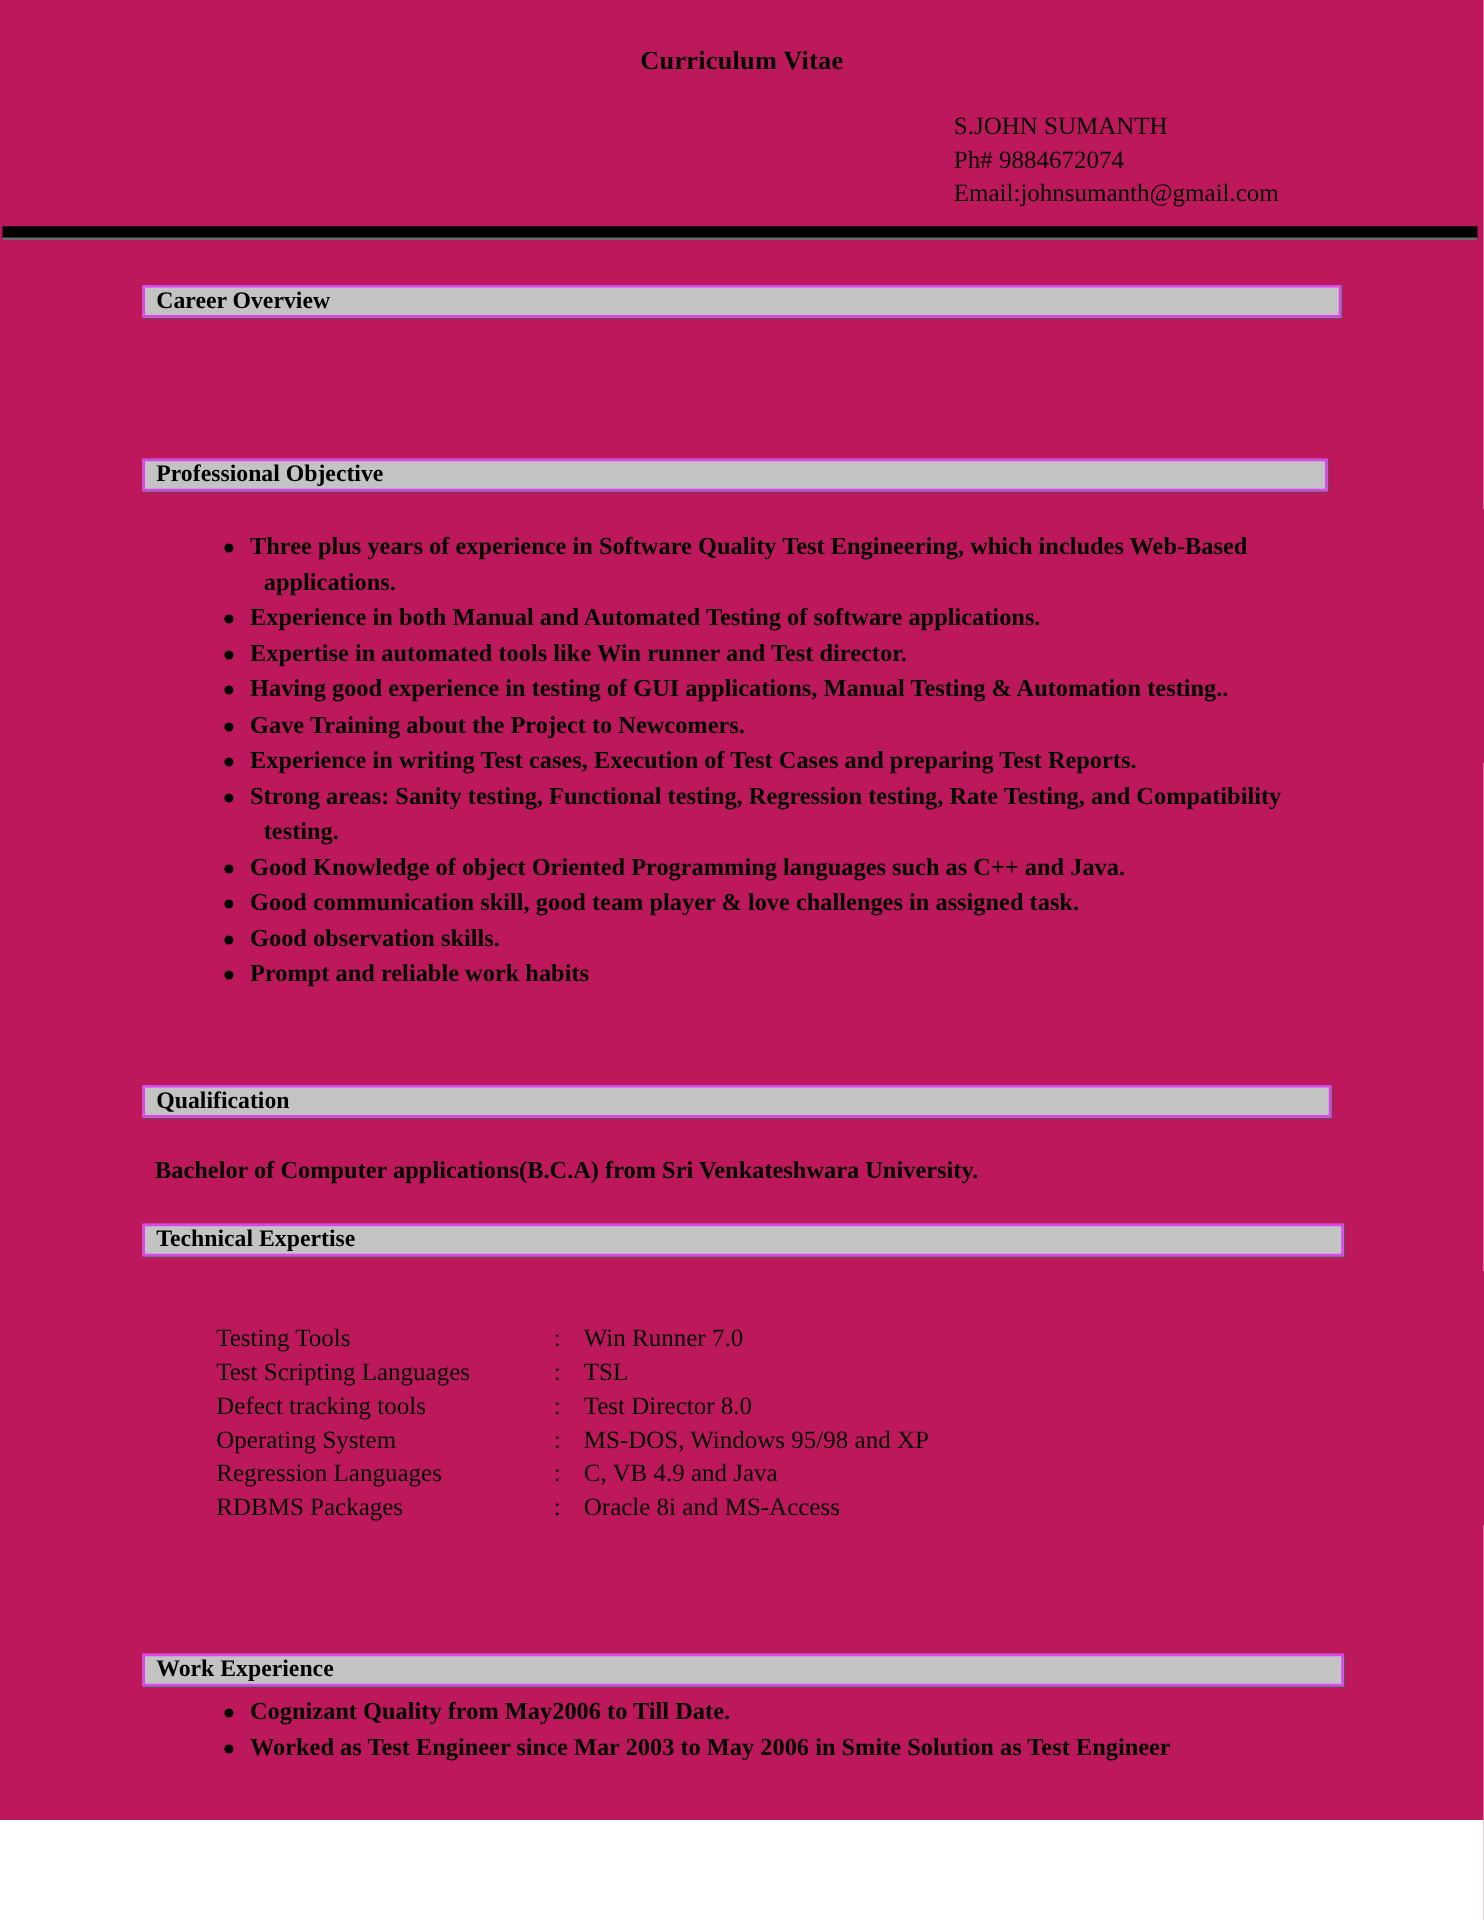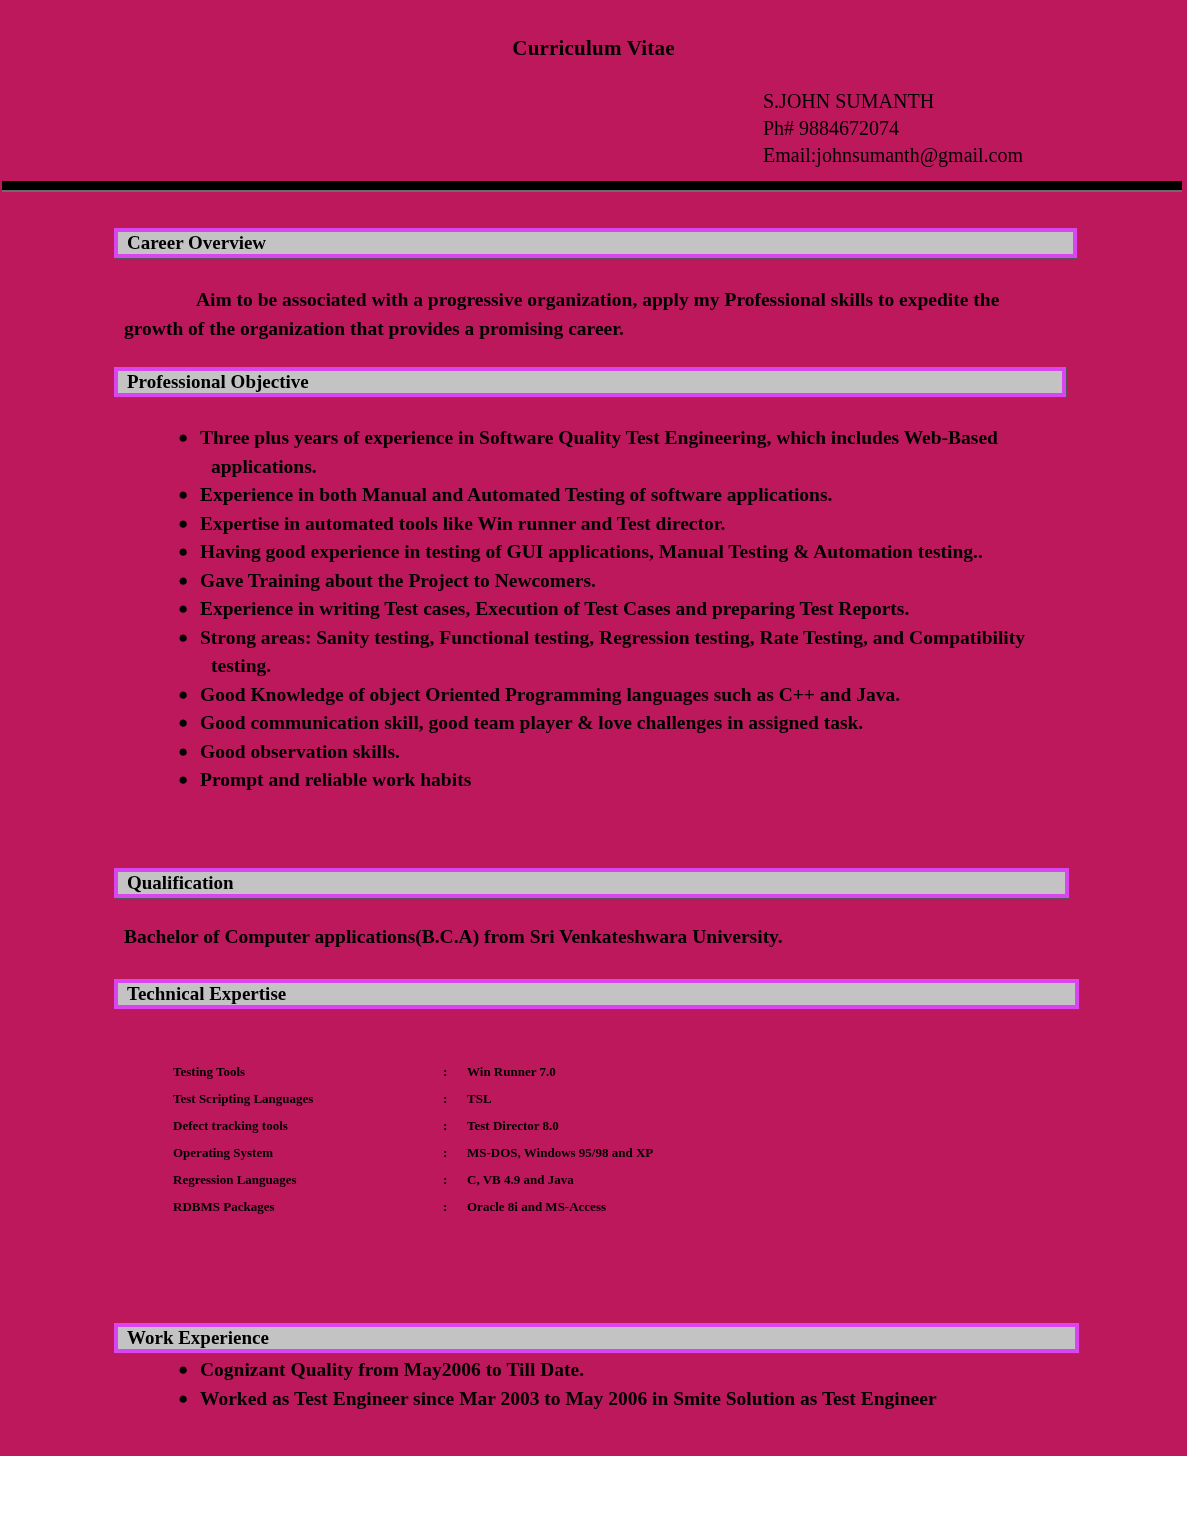--- a/index.html
+++ b/index.html
@@ -52,21 +52,21 @@
     background: #000000;
     border-bottom: 2px solid #6b6b6b;
   }
 
   
   .section-bar {
     position: absolute;
     left: 114px;
     height: 22px;
     background: #c3c3c3;
-    border: 4px solid #d946ef;
+    border: 2px solid #d946ef;
     box-shadow: 1px 1px 0 #555555;
     box-sizing: content-box;
   }
   .section-bar .section-label {
     position: absolute;
     left: 9px;
     top: -1px;
     font-size: 19px;
     font-weight: bold;
     line-height: 23px;
@@ -114,22 +114,22 @@
   }
 
   
   .tech-table {
     position: absolute;
     left: 173px;
     top: 1058px;
     border-collapse: collapse;
   }
   .tech-table td {
-    font-size: 13px;
-    font-weight: bold;
+    font-size: 20px;
+    font-weight: normal;
     line-height: 27px;
     padding: 0;
     white-space: nowrap;
     vertical-align: top;
   }
   .tech-table td.k { width: 270px; }
   .tech-table td.c { width: 18px; text-align: left; }
   .tech-table td.v { padding-left: 6px; }
 </style>
 </head>
@@ -144,24 +144,20 @@
     <span class="contact-line">Ph# 9884672074</span>
     <span class="contact-line">Email:johnsumanth@gmail.com</span>
   </div>
 
   <div class="header-rule"></div>
 
   <div class="section-bar" style="top:228px; width:955px;">
     <span class="section-label">Career Overview</span>
   </div>
 
-  <div class="para" style="left:124px; top:285px; width:930px;">
-    <span class="indent-first"></span><span>Aim to be associated with a progressive organization, apply my Professional skills to</span>
-    <span>expedite the growth of the organization that provides a promising career.</span>
-  </div>
 
   <div class="section-bar" style="top:367px; width:944px;">
     <span class="section-label">Professional Objective</span>
   </div>
 
   <ul class="bullet-list" style="left:168px; top:424px; width:900px;">
     <li>
       <span class="dot">●</span>
       <span class="wrap">Three plus years of experience in Software Quality Test Engineering, which includes Web-Based applications.</span>
     </li>

